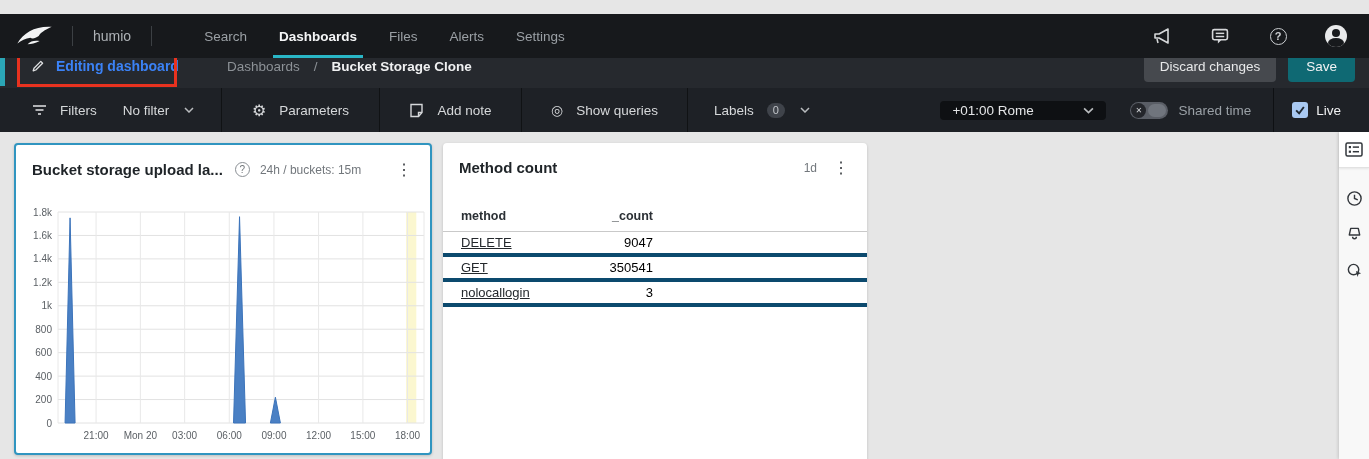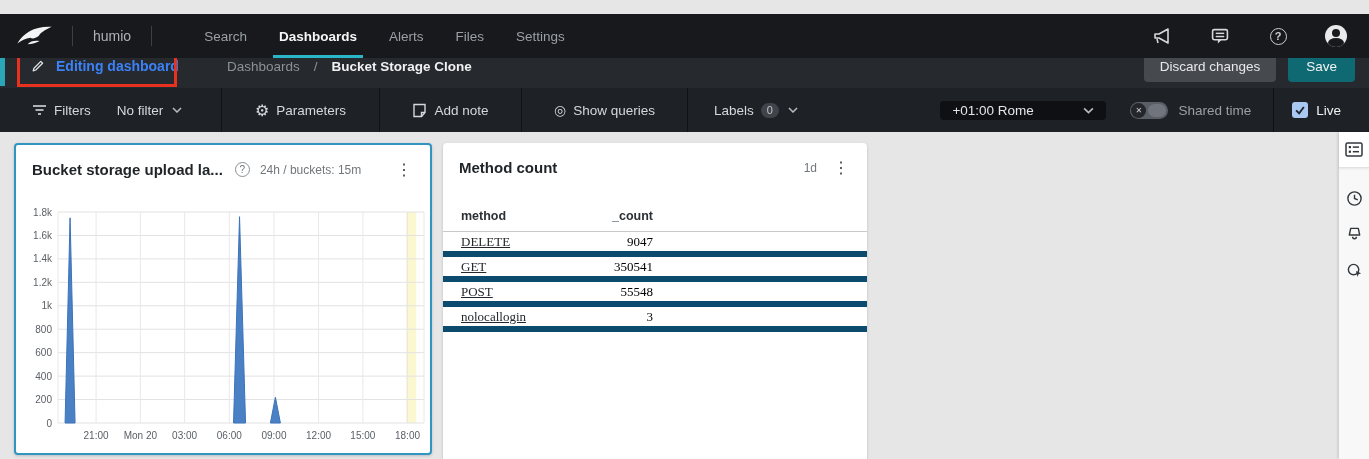--- a/index.html
+++ b/index.html
@@ -39,21 +39,21 @@
   .crumb .current { color:#f0f1f2; font-weight:700; }
   .edit-actions { margin-left:auto; display:flex; align-items:center; gap:12px; padding-right:14px; }
   .btn { border:none; border-radius:4px; height:31px; font-size:13.5px; cursor:pointer;
     font-family:"Liberation Sans",sans-serif; }
   .btn-discard { background:#46494e; color:#e8e9ea; padding:0 16px; }
   .btn-save { background:#0f6973; color:#f2f3f4; padding:0 18px; }
 
   
   #toolbar { top:88px; height:44px; background:#1e2126; color:#d6d8da; font-size:13.5px; z-index:4; }
   .tb-sec { height:44px; display:flex; align-items:center; border-right:1px solid #101214; }
-  .tb-group { display:flex; align-items:center; gap:7px; cursor:pointer;justify-content:space-between; }
+  .tb-group { display:flex; align-items:center; gap:13px; cursor:pointer;justify-content:space-between; }
   .chev { display:inline-block; margin-left:2px; }
   .badge { background:#3f434a; color:#c3c6ca; font-size:11px; border-radius:8px;
     padding:1px 6px; line-height:13px; }
   .tb-right { margin-left:auto; display:flex; align-items:center; height:44px; }
   .tz-select { width:166px; height:19px; background:#0e1013; border-radius:4px; color:#e4e5e7;
     display:flex; align-items:center; padding:0 12px; cursor:pointer; margin-right:24px; }
   .tz-select .lbl { flex:1; }
   .toggle { width:38px; height:17px; border-radius:9px; background:#5a5e66; position:relative;
     cursor:pointer; margin-right:10px; }
   .toggle .knob-off { position:absolute; left:1px; top:1px; width:15px; height:15px; border-radius:50%;
@@ -77,21 +77,21 @@
     font-size:10px; display:flex; align-items:center; justify-content:center; margin-left:12px; cursor:pointer; }
   .card-meta { color:#72777c; font-size:12px; margin-left:10px; }
   .kebab { margin-left:auto; color:#3c4044; font-size:16px; line-height:16px; cursor:pointer;
     padding:0 2px; letter-spacing:0; }
   #latency-chart { position:absolute; left:0; top:48px; width:414px; height:252px; }
   .axis-label { font-family:"Liberation Sans",sans-serif; font-size:10px; fill:#5a5f64; }
 
   
   .method-table { margin-top:24px; font-size:13px; }
   .trow { display:flex; align-items:center; padding-left:18px; height:25px;
-    border-bottom:6px solid #0c4a6e; font-family:Liberation Serif, serif; }
+    border-bottom:4px solid #0c4a6e; font-family:Liberation Sans, sans-serif; }
   .trow.head { height:32px; border-bottom:1px solid #c9c9c9;
     font-family:"Liberation Sans",sans-serif; font-weight:700; font-size:12.5px; color:#2b3035; }
   .c-method { width:145px; }
   .trow:not(.head) .c-method { text-decoration:underline; color:#24282c; cursor:pointer; }
   .c-count { width:47px; text-align:right; }
 
   
   #side-rail { position:absolute; right:0; top:0; bottom:0; width:30px; background:#f8f8f8;
     box-shadow:-1px 0 3px rgba(0,0,0,.14); display:flex; flex-direction:column; align-items:center; }
   .rail-tile { width:30px; height:36px; display:flex; align-items:center; justify-content:center; cursor:pointer; }
@@ -107,22 +107,22 @@
       <path d="M1 22 C8 10 20 3 38 4 C30 8 26 10 24 14 C20 17 17 17 15 16 C10 17 5 19 1 22 Z" fill="#f2f3f4"></path>
       <path d="M12 23 C15 19.5 20 18.5 25 19.5 C20 22 16 23 12 23 Z" fill="#f2f3f4"></path>
     </svg>
   </div>
   <div class="vdiv"></div>
   <span class="brand">humio</span>
   <div class="vdiv"></div>
   <div class="nav-items">
     <span class="nav-item">Search</span>
     <span class="nav-item active">Dashboards</span>
+    <span class="nav-item">Files</span>
     <span class="nav-item">Alerts</span>
-    <span class="nav-item">Files</span>
     <span class="nav-item">Settings</span>
   </div>
   <div class="top-icons">
     <span class="tico">
       <svg width="20" height="18" viewBox="0 0 20 18">
           <path d="M16 2 L7 7 H3 V11 H7 L16 16 Z" fill="none" stroke="#d5d7d9" stroke-width="1.6" stroke-linejoin="round"></path>
           <line x1="5" y1="12" x2="6" y2="16" stroke="#d5d7d9" stroke-width="1.6"></line>
         </svg>
     </span>
     <span class="tico">
@@ -302,24 +302,20 @@
       </div>
       <div class="trow">
         <span class="c-method">DELETE</span>
         <span class="c-count">9047</span>
       </div>
       <div class="trow">
         <span class="c-method">GET</span>
         <span class="c-count">350541</span>
       </div>
       <div class="trow">
-        <span class="c-method">POST</span>
-        <span class="c-count">55548</span>
-      </div>
-      <div class="trow">
         <span class="c-method">nolocallogin</span>
         <span class="c-count">3</span>
       </div>
     </div>
   </div>
 
   <div id="side-rail">
     <div class="rail-tile active">
       <svg width="18" height="15" viewBox="0 0 18 15">
         <rect x="1" y="1" width="16" height="13" rx="1.5" fill="none" stroke="#33373c" stroke-width="1.5"></rect>

